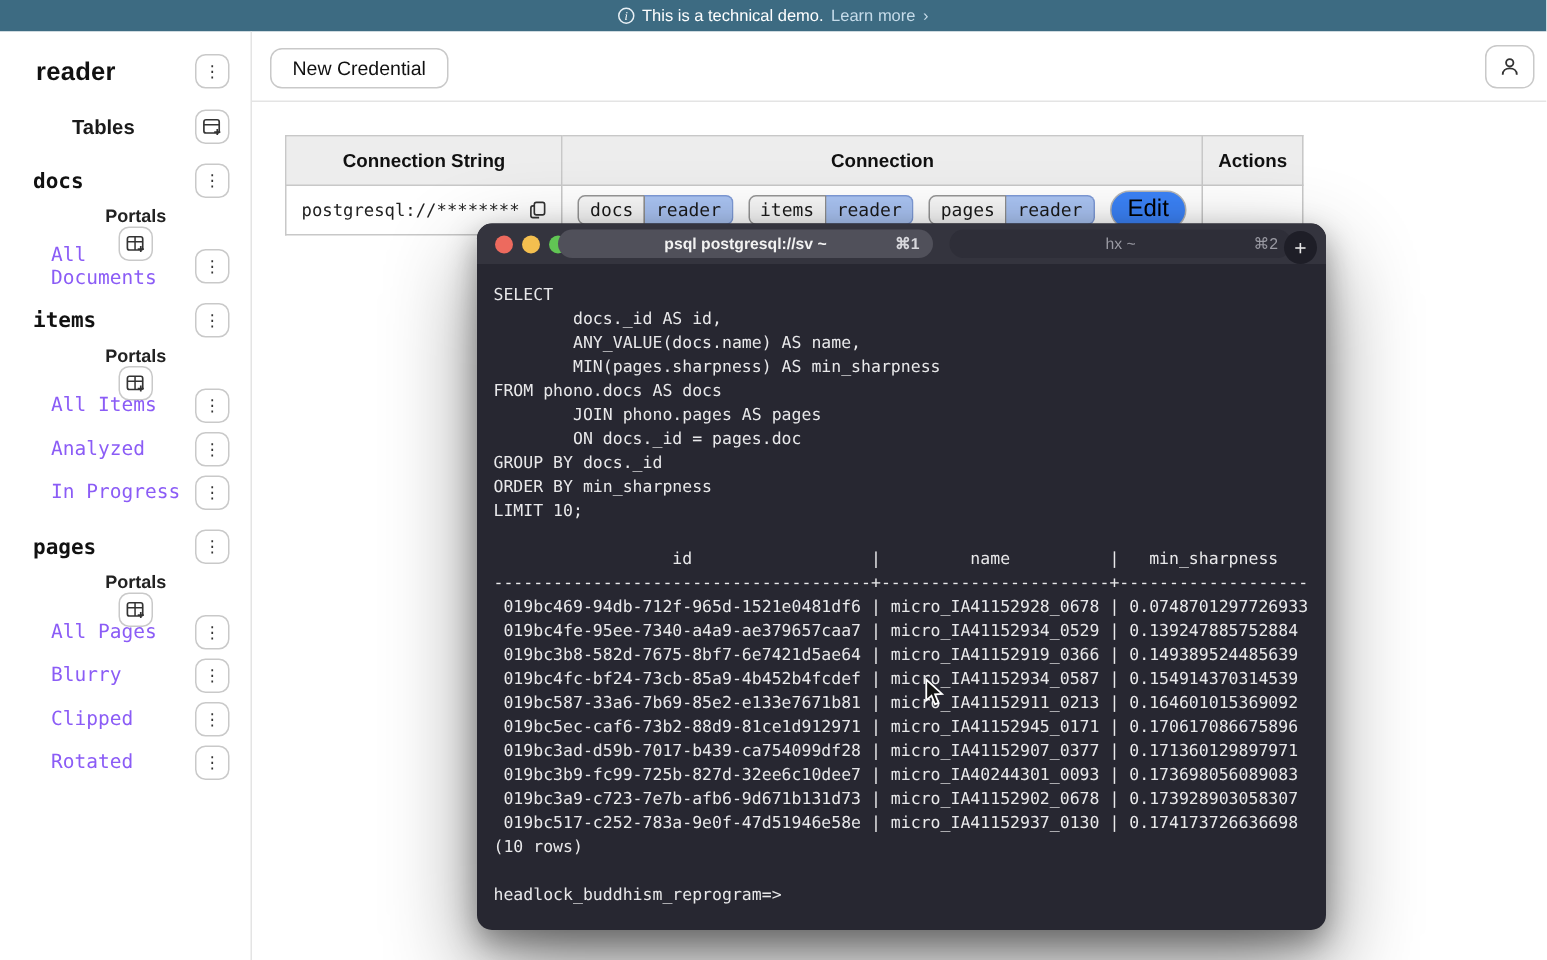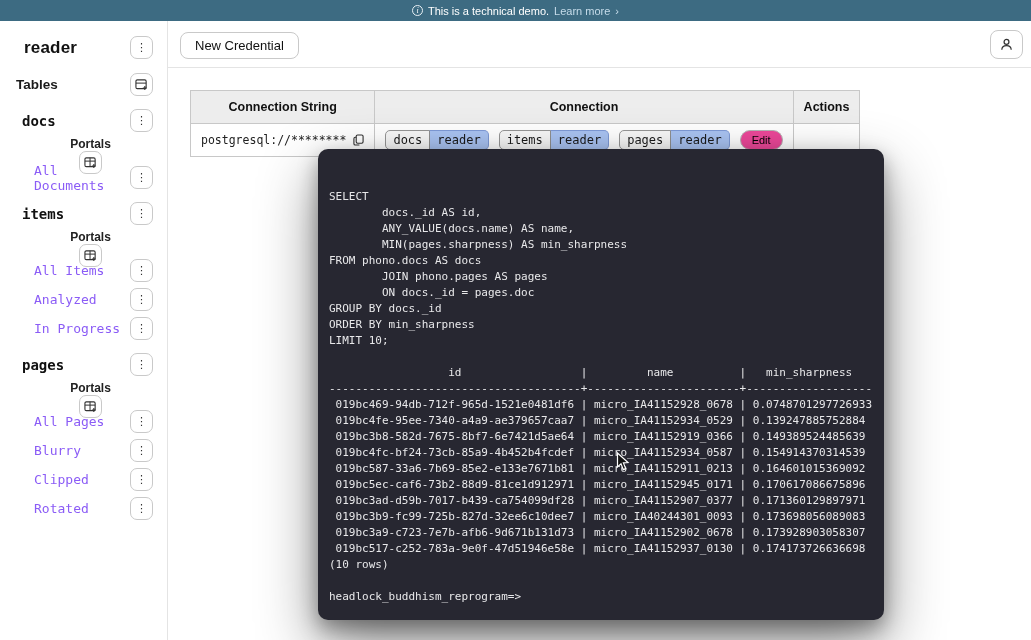--- a/index.html
+++ b/index.html
@@ -11,21 +11,21 @@
   #banner .info-ic { width:11px; height:11px; border:1px solid #e8f0f5; border-radius:50%; display:inline-flex;
     align-items:center; justify-content:center; font-size:8px; font-style:italic; font-family:"Liberation Serif", serif; }
   #banner .lm { color:#c6dcea; cursor:pointer; }
   #banner .chev { color:#c6dcea; font-size:11px; }
 
   
   #sidebar { position:absolute; top:21px; left:0; width:168px; bottom:0; background:#fff; border-right:1px solid #e4e4e4; }
   .side-row { height:23px; display:flex; align-items:center; justify-content:space-between; padding-right:14px; }
   .app-row { margin-top:15px; padding-left:24px; }
   .app-name { font-size:17px; font-weight:bold; color:#111; letter-spacing:.2px; }
-  .tables-row { margin-top:14px; padding-left:16px; }
+  .tables-row { margin-top:14px; padding-left:16px;margin-left:32px; }
   .tables-label { font-size:13.5px; font-weight:bold; color:#1a1a1a; }
   .group { margin-top:13px; }
   .tname-row { padding-left:22px; }
   .tname { font-family:"DejaVu Sans Mono", monospace; font-weight:bold; font-size:14px; color:#111; cursor:pointer; }
   .portals-row { margin-top:5px; padding-left:28px;flex-direction:column; }
   .portals-label { font-size:12px; font-weight:bold; color:#222; }
   .plink-row { margin-top:6px; padding-left:34px; }
   .plink { font-family:"DejaVu Sans Mono", monospace; font-size:13px; color:#8b5cf6; cursor:pointer; }
 
   .icon-btn { width:23px; height:23px; border:1px solid #c9c9c9; border-radius:7px; background:#fff; display:flex;
@@ -43,21 +43,21 @@
   #cred-table { position:absolute; top:90px; left:190px; border-collapse:collapse; font-size:12.5px; }
   #cred-table th { background:#ededed; border:1px solid #c8c8c8; font-weight:bold; color:#111; height:33px; padding:0 10px; }
   #cred-table td { border:1px solid #c8c8c8; height:33px; background:#fff; padding:0 10px; }
   td.conn-cell { font-family:"DejaVu Sans Mono", monospace; font-size:11.5px; color:#222; white-space:nowrap; }
   .conn-wrap { display:flex; align-items:center; gap:7px; }
   .copy-ic { cursor:pointer; display:inline-flex; }
   .perm-wrap { display:flex; align-items:center; gap:10px; }
   .chip { display:inline-flex; font-family:"DejaVu Sans Mono", monospace; font-size:12px; }
   .chip .cl { border:1px solid #969696; background:#f7f7f7; color:#1a1a1a; padding:2px 7px; border-radius:5px 0 0 5px; }
   .chip .cr { border:1px solid #7e9ad6; border-left:1px solid #8f8f8f; margin-left:-1px; background:#a9c3f2; color:#1a1a1a; padding:2px 7px; border-radius:0 5px 5px 0; }
-  #edit-btn { border:1px solid #b5b5b5; border-radius:13px; background:#ec4899; font-size:11px; padding:3px 11px; cursor:pointer; font-family:"Liberation Sans", sans-serif; }
+  #edit-btn { border:1px solid #b5b5b5; border-radius:13px; background:#3b82f6; font-size:16px; padding:3px 11px; cursor:pointer; font-family:"Liberation Sans", sans-serif; }
   .actions-cell { width:50px; }
 
   
   #terminal { position:absolute; left:318px; top:149px; width:566px; height:471px; border-radius:10px; background:#272731;
     box-shadow:0 25px 60px rgba(0,0,0,.45), 0 8px 20px rgba(0,0,0,.35); }
   #term-titlebar { position:absolute; top:0; left:0; right:0; height:27px; background:#34343e; border-radius:10px 10px 0 0; }
   .tl { position:absolute; top:8px; width:12px; height:12px; border-radius:50%; cursor:pointer; }
   #tl-close { left:12px; } #tl-min { left:30px; } #tl-zoom { left:48px; }
   .term-tab { position:absolute; top:4px; height:19px; border-radius:10px; font-size:10.5px; display:flex; align-items:center; justify-content:center; cursor:pointer; }
   #tab-active { left:54px; width:250px; background:#50505a; color:#f2f2f2; font-weight:bold; }
@@ -256,20 +256,34 @@
             </span>
             <button id="edit-btn">Edit</button>
         </span>
       </td>
       <td class="actions-cell"></td>
     </tr>
   </tbody>
 </table>
 
 <div id="terminal">
+  <div id="term-titlebar">
+    <span class="tl" id="tl-close" style="background: rgb(237, 106, 94);"></span>
+    <span class="tl" id="tl-min" style="background: rgb(244, 191, 79);"></span>
+    <span class="tl" id="tl-zoom" style="background: rgb(97, 197, 84);"></span>
+    <div class="term-tab" id="tab-active">
+      <span class="tab-title">psql postgresql://sv ~</span>
+      <span class="shortcut">⌘1</span>
+    </div>
+    <div class="term-tab" id="tab-inactive">
+      <span class="tab-title">hx ~</span>
+      <span class="shortcut">⌘2</span>
+    </div>
+    <button id="term-plus">+</button>
+  </div>
   <div id="term-body">
     <pre id="term-pre">SELECT
         docs._id AS id,
         ANY_VALUE(docs.name) AS name,
         MIN(pages.sharpness) AS min_sharpness
 FROM phono.docs AS docs
         JOIN phono.pages AS pages
         ON docs._id = pages.doc
 GROUP BY docs._id
 ORDER BY min_sharpness

